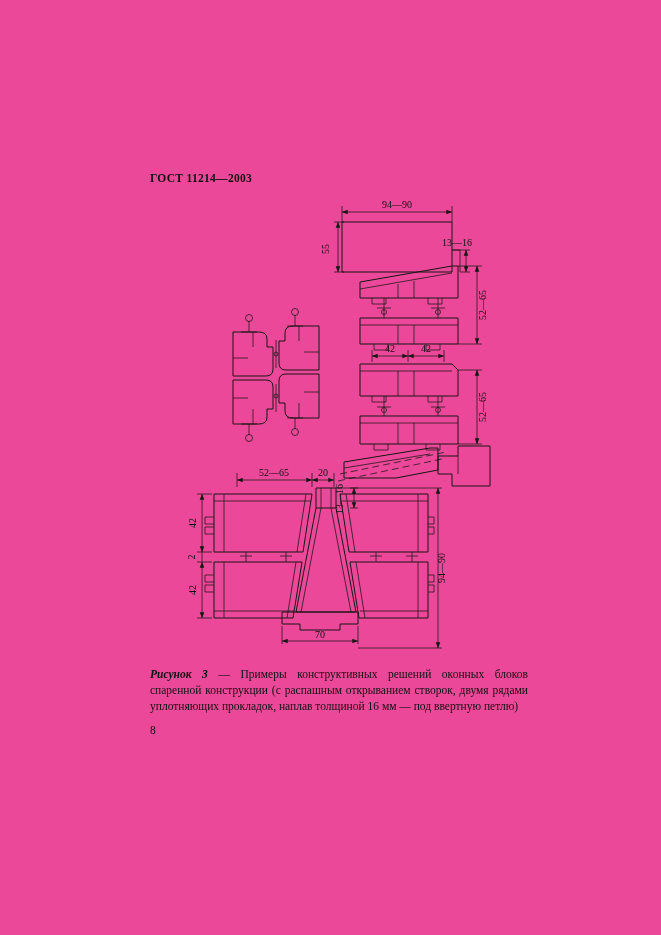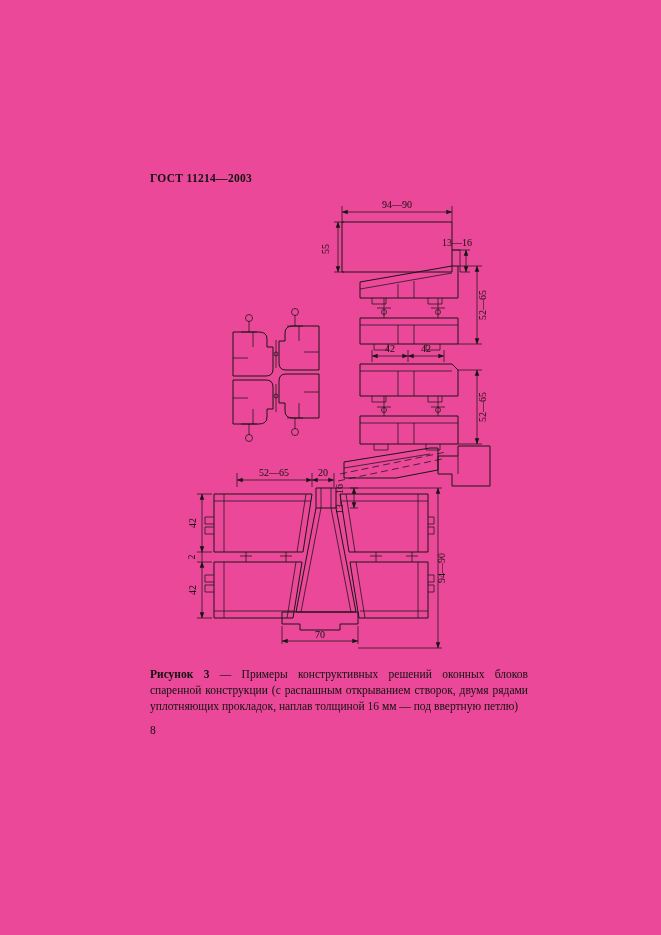--- a/index.html
+++ b/index.html
@@ -1,20 +1,20 @@
 <!DOCTYPE html>
 <html><head>
 <meta charset="utf-8">
 <style>
   html,body{margin:0;padding:0;background:#ffffff;}
   .page{position:relative;width:627px;height:935px;background:#ec4899;overflow:hidden;
         font-family:"Liberation Serif",serif;color:#111;padding-left:44px;}
   .doc-header{position:absolute;left:150px;top:172px;font-size:11.5px;font-weight:bold;letter-spacing:.3px;}
   .figure-caption{position:absolute;left:150px;top:666px;width:378px;font-size:11.5px;line-height:1.4;text-align:justify;}
-  .cap-label{font-weight:bold;margin-top:36px;}
+  .cap-label{font-weight:bold;font-style:italic;margin-top:36px;}
   .page-number{position:absolute;left:150px;top:724px;font-size:11.5px;}
   svg.drawing{position:absolute;left:0;top:0;}
   .s{stroke:#161616;stroke-width:1;fill:none;stroke-linejoin:miter;}
   .d{stroke:#161616;stroke-width:.75;fill:none;}
   .dash{stroke-dasharray:7 4;}
   text.dim{font-family:"Liberation Serif",serif;font-size:10px;fill:#111;}
 </style>
 </head>
 <body>
 

